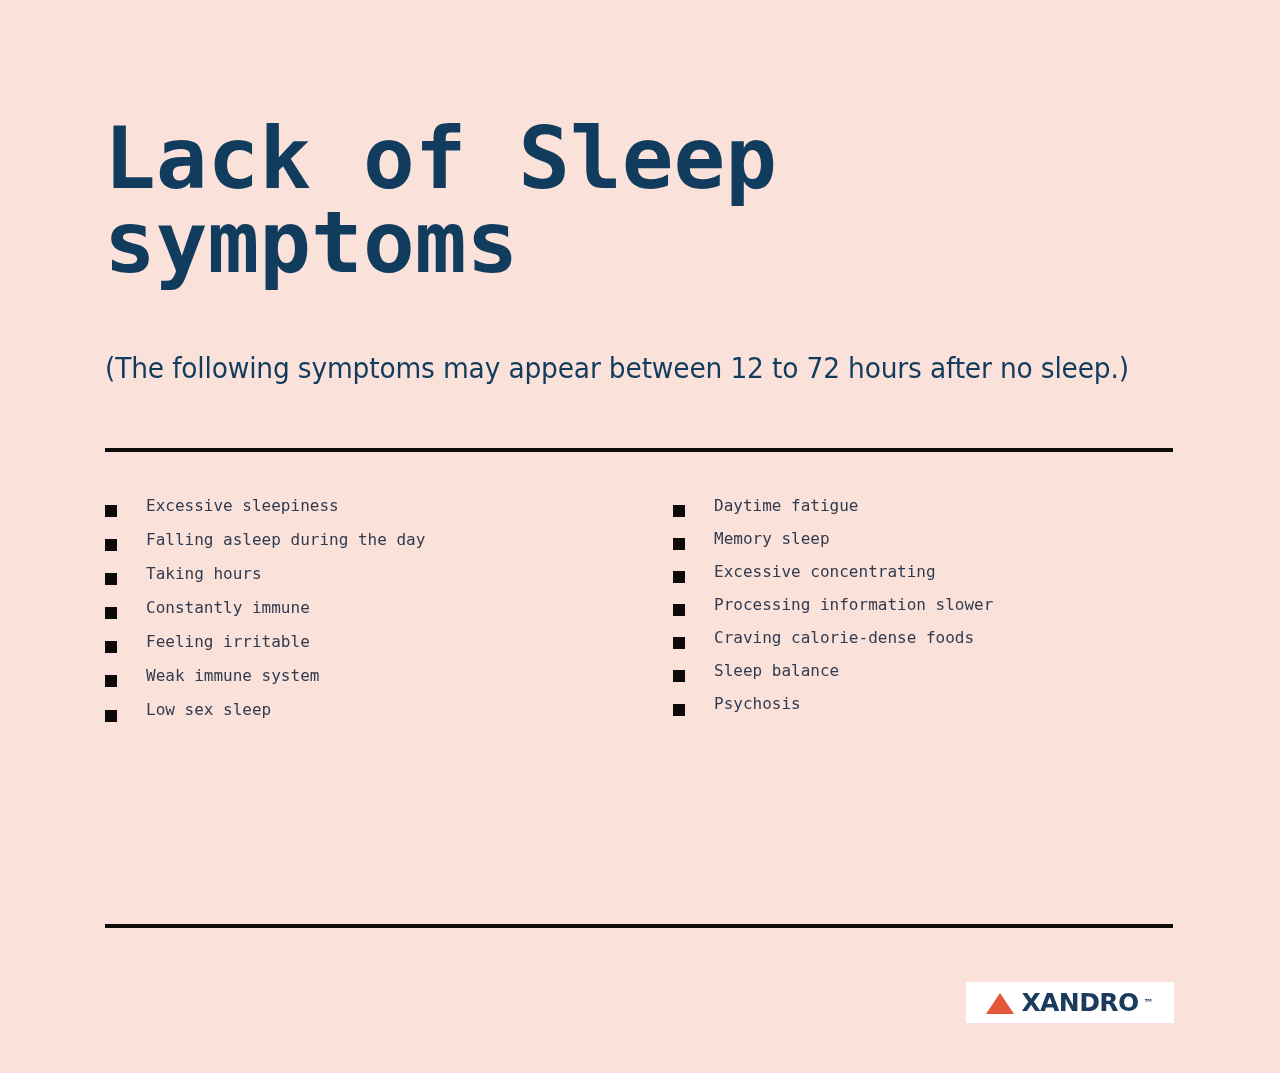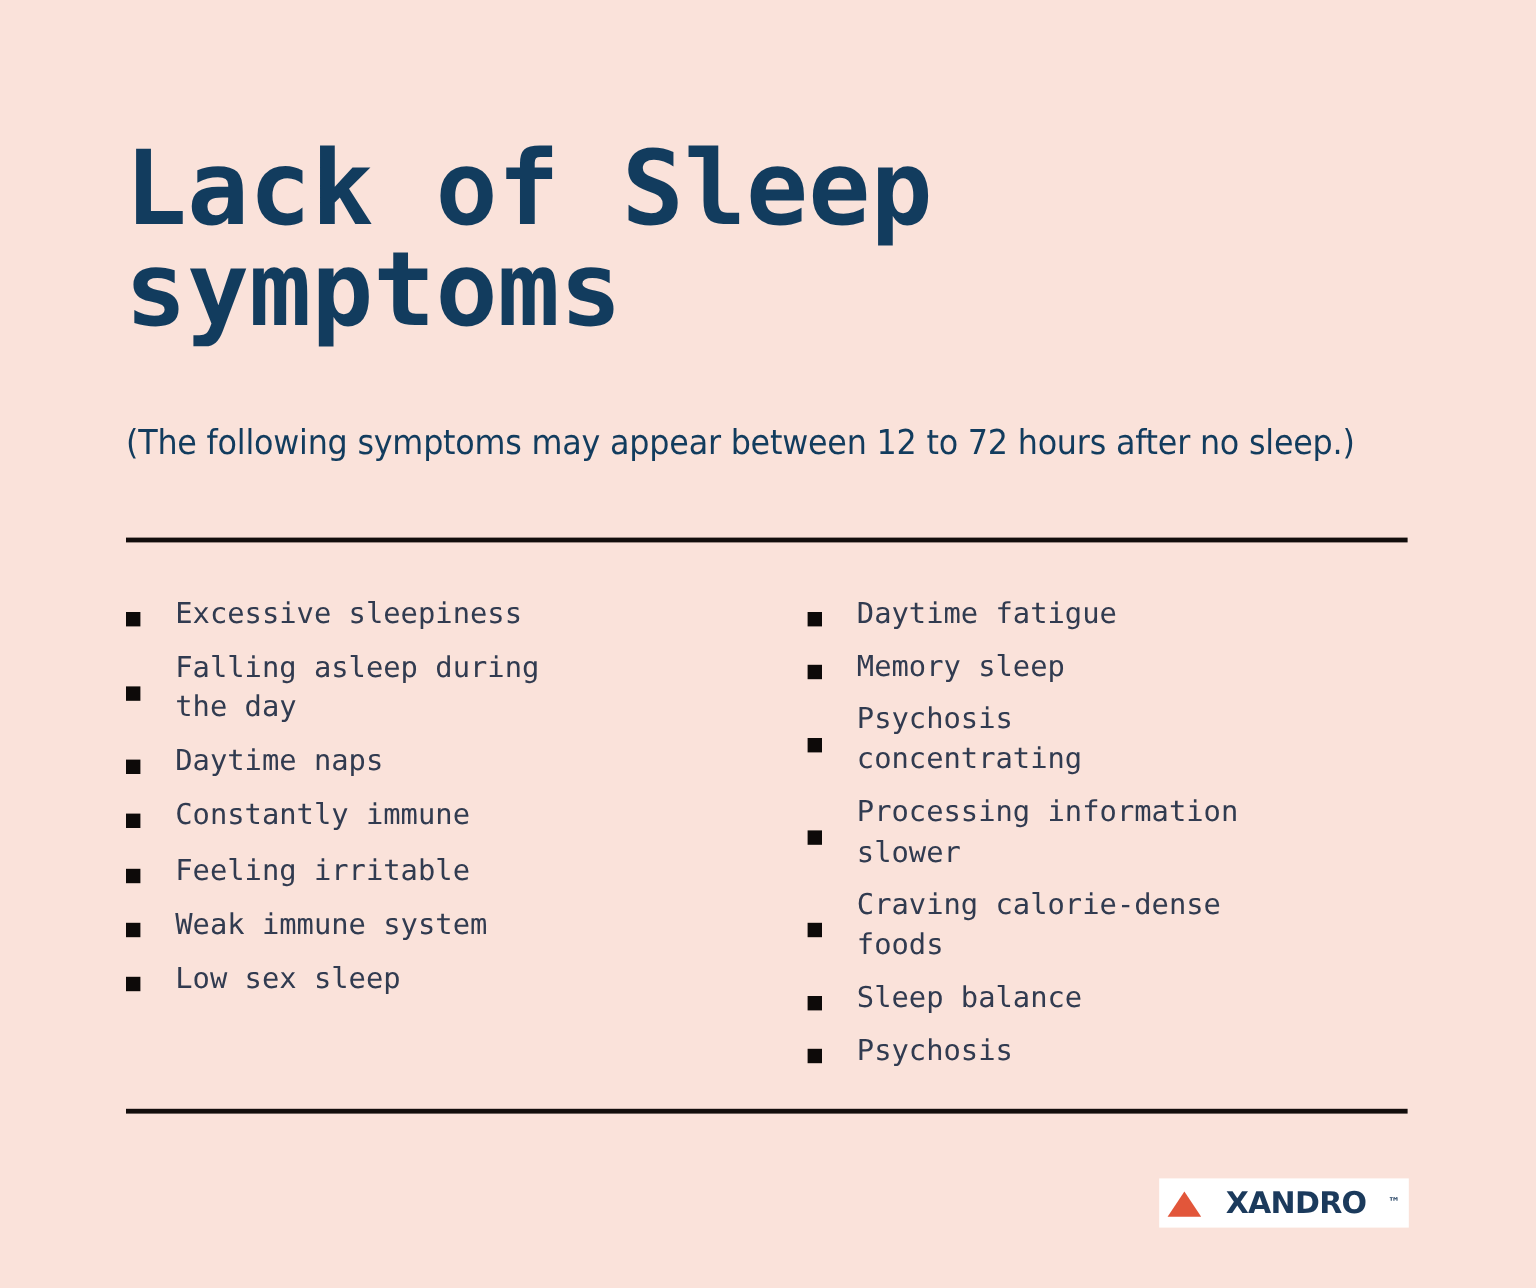--- a/index.html
+++ b/index.html
@@ -82,24 +82,24 @@
     padding-left: 33px;
     box-sizing: border-box;
   }
   .sym-list {
     list-style: none;
     margin: 0;
     padding: 0;
   }
   .sym-item {
     display: flex;
-    align-items: center;
+    align-items: flex-end;
     margin-bottom: 12px;
     font-family: "DejaVu Sans Mono", monospace;
-    font-size: 24px;
+    font-size: 16px;
     line-height: 1.38;
     color: #313b50;
   }
   .col-right .sym-item {
     margin-bottom: 11px;
   }
   .bullet {
     flex: 0 0 auto;
     width: 12px;
     height: 12px;
@@ -123,21 +123,21 @@
     width: 208px;
     height: 41px;
     background: #ffffff;
     display: flex;
     align-items: center;
     justify-content: center;
   }
   .logo-inner {
     display: flex;
     align-items: center;
-    gap: 20px;
+    gap: 7px;
   }
   .logo-triangle {
     width: 0;
     height: 0;
     border-left: 14px solid transparent;
     border-right: 14px solid transparent;
     border-bottom: 21px solid #e2563a;
     position: relative;
     top: 1px;
   }
@@ -180,21 +180,21 @@
         <li class="sym-item">
           <span class="bullet"></span>
           <span class="sym-text">Excessive sleepiness</span>
         </li>
         <li class="sym-item">
           <span class="bullet"></span>
           <span class="sym-text">Falling asleep during the day</span>
         </li>
         <li class="sym-item">
           <span class="bullet"></span>
-          <span class="sym-text">Daytime naps</span>
+          <span class="sym-text">Taking hours</span>
         </li>
         <li class="sym-item">
           <span class="bullet"></span>
           <span class="sym-text">Constantly immune</span>
         </li>
         <li class="sym-item">
           <span class="bullet"></span>
           <span class="sym-text">Feeling irritable</span>
         </li>
         <li class="sym-item">
@@ -213,21 +213,21 @@
         <li class="sym-item">
           <span class="bullet"></span>
           <span class="sym-text">Daytime fatigue</span>
         </li>
         <li class="sym-item">
           <span class="bullet"></span>
           <span class="sym-text">Memory sleep</span>
         </li>
         <li class="sym-item">
           <span class="bullet"></span>
-          <span class="sym-text">Psychosis concentrating</span>
+          <span class="sym-text">Excessive concentrating</span>
         </li>
         <li class="sym-item">
           <span class="bullet"></span>
           <span class="sym-text">Processing information slower</span>
         </li>
         <li class="sym-item">
           <span class="bullet"></span>
           <span class="sym-text">Craving calorie-dense foods</span>
         </li>
         <li class="sym-item">

